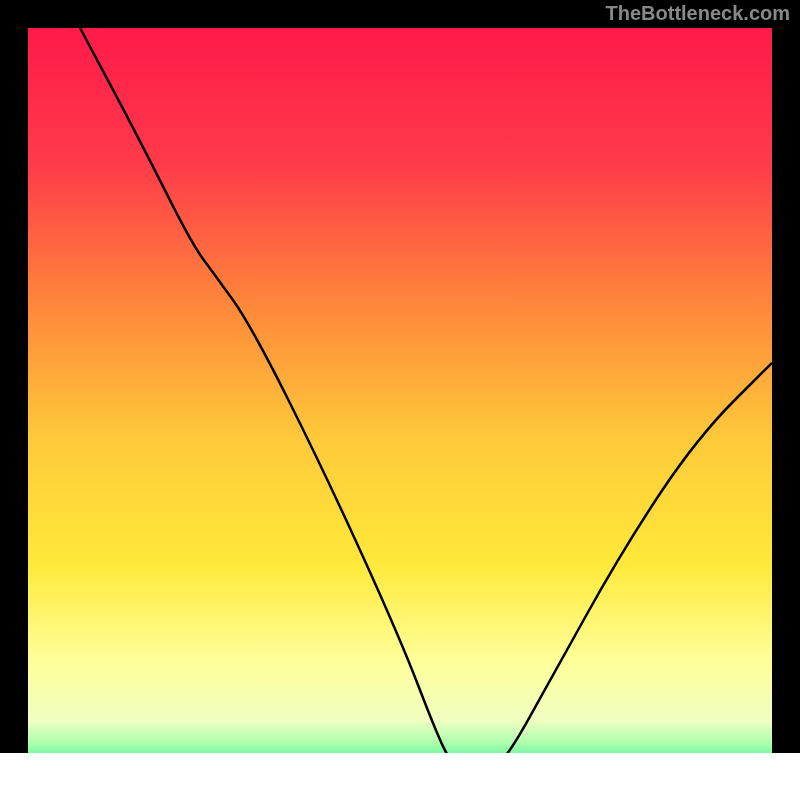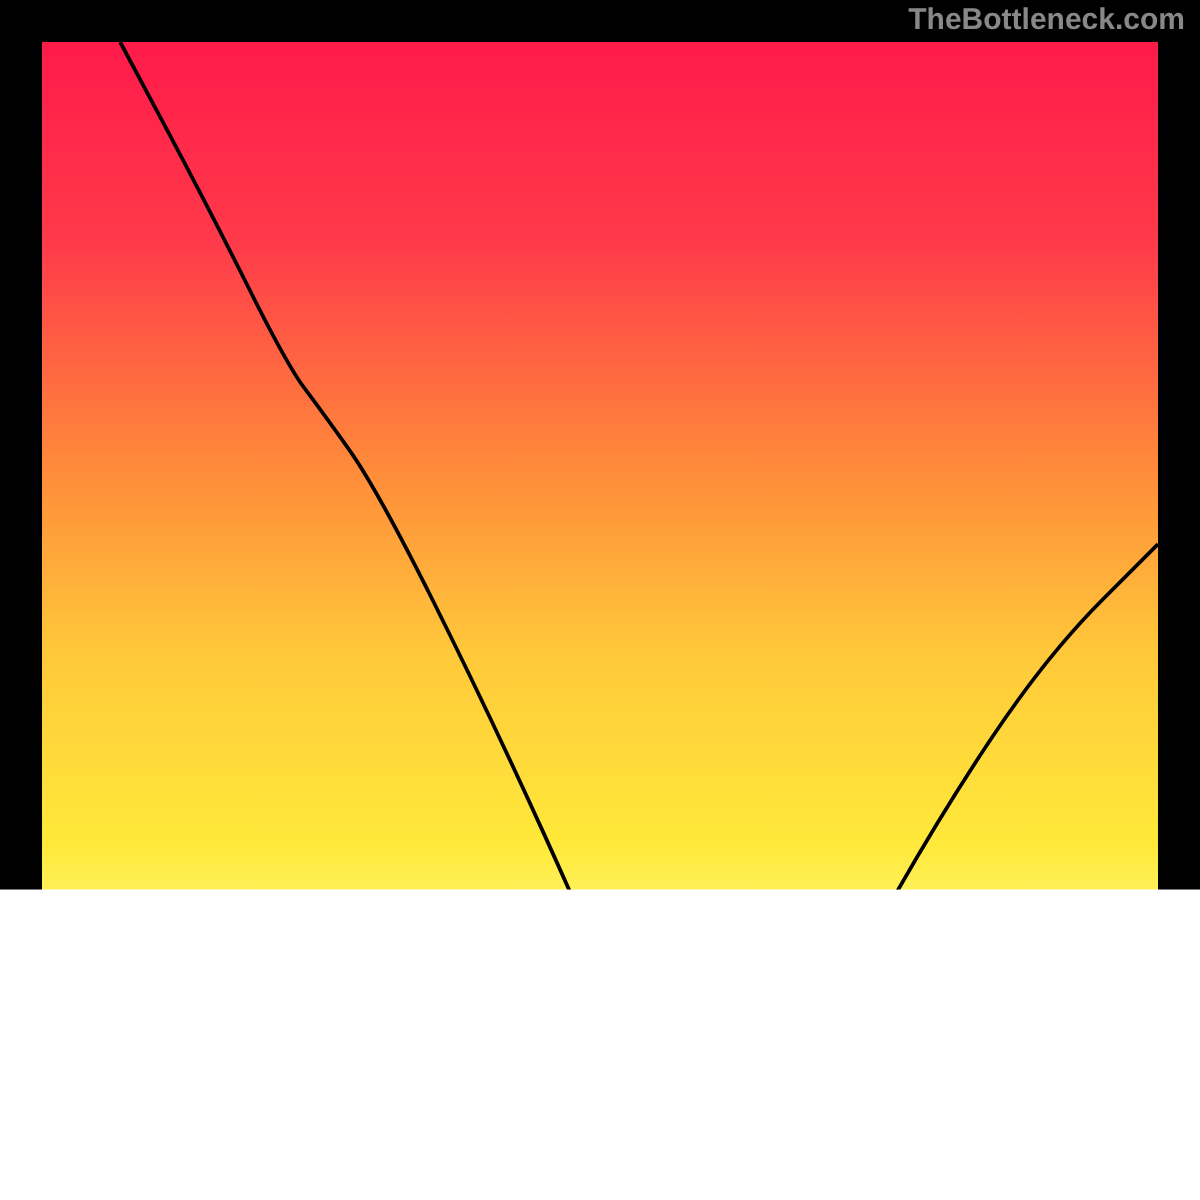--- a/index.html
+++ b/index.html
@@ -3,21 +3,21 @@
 <meta charset="utf-8">
 <style>
   body {
     margin: 0;
     padding: 0;
     background: #ffffff;
     font-family: Arial, sans-serif;
   }
   .chart-container {
     width: 800px;
-    height: 593px;
+    height: 753px;
     position: relative;
   }
   svg {
     display: block;
   }
   .watermark {
     position: absolute;
     top: 2px;
     right: 10px;
     font-size: 20px;

